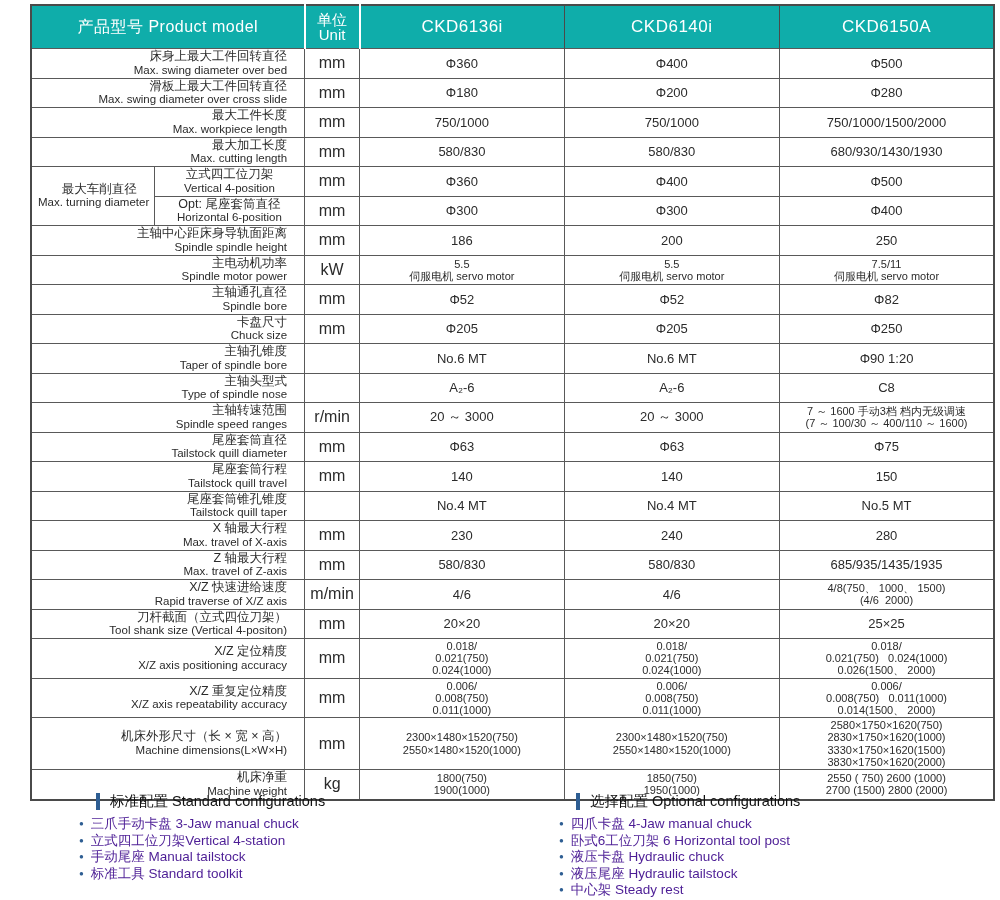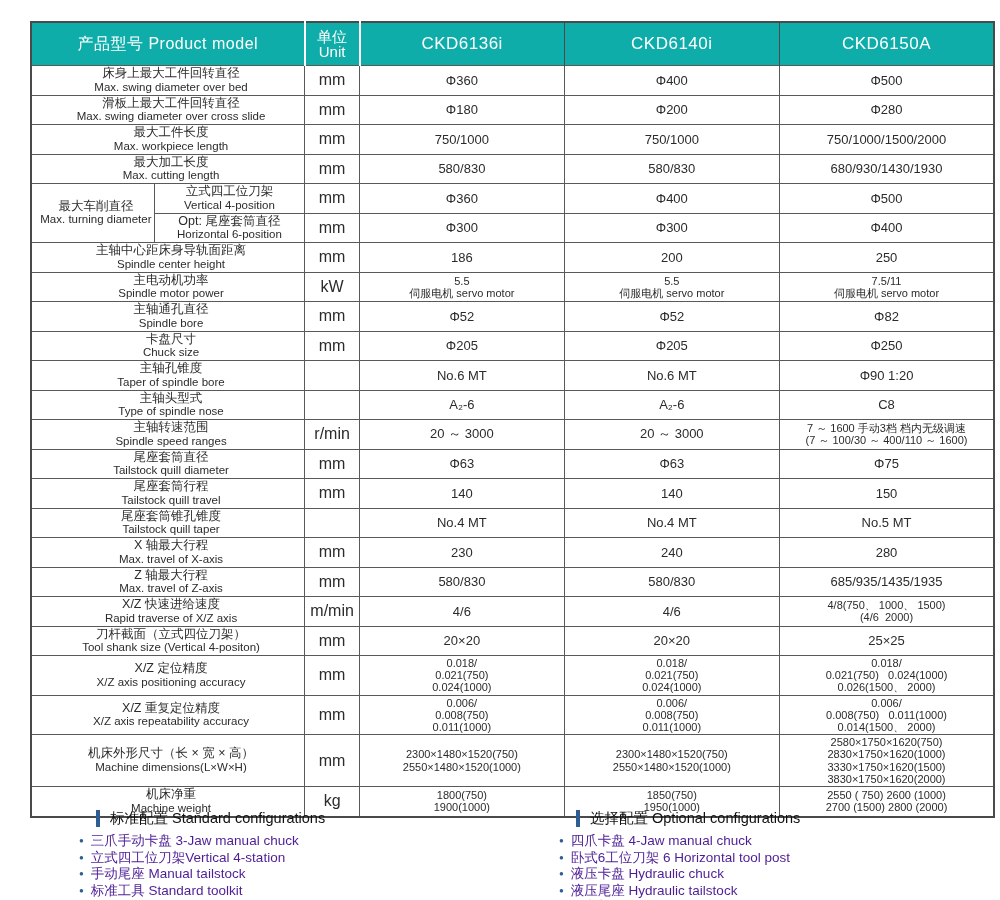--- a/index.html
+++ b/index.html
@@ -1,26 +1,26 @@
 <!DOCTYPE html>
 <html><head>
 <meta charset="utf-8">
 <style>
   html,body{margin:0;padding:0;background:#ffffff;}
   body{width:1000px;height:900px;position:relative;font-family:"Liberation Sans","DejaVu Sans",sans-serif;color:#2b2b2b;}
-  .sheet{position:absolute;left:30px;top:21px;width:965px;}
+  .sheet{position:absolute;left:30px;top:4px;width:965px;}
   table{border-collapse:collapse;table-layout:fixed;width:965px;border:2px solid #4a4a4a;}
   thead th{background:#0fadaa;color:#ffffff;font-weight:normal;height:42px;padding:0;vertical-align:middle;}
   th.th-pm{font-size:16px;letter-spacing:0.5px;}
   th.th-unit{font-size:15px;line-height:15px;}
   th.th-model{font-size:17px;letter-spacing:0.5px;}
   th.sep-white{border-left:2px solid #ffffff;}
   th.sep-dark{border-left:1px solid #4a4a4a;}
   tbody td{border:1px solid #595959;padding:1px 2px;vertical-align:middle;}
-  td.label{text-align:center;padding-left:6px;padding-right:0;}
+  td.label{text-align:right;padding-left:6px;padding-right:17px;}
   td.label .cn{font-size:12.5px;line-height:13.5px;white-space:nowrap;}
   td.label .en{font-size:11.5px;line-height:13px;white-space:nowrap;}
   td.sublabel{text-align:center;}
   td.sublabel .cn{font-size:12.5px;line-height:13.5px;}
   td.sublabel .en{font-size:11.5px;line-height:13px;}
   td.unit{text-align:center;font-size:16px;}
   td.val{text-align:center;font-size:13px;}
   td.val.multi{font-size:11px;}
   td.val.multi div{line-height:12.2px;white-space:pre;}
   tbody tr{height:28px;}
@@ -120,21 +120,21 @@
             <div class="en">Horizontal 6-position</div>
           </td>
           <td class="unit">mm</td>
           <td class="val">Φ300</td>
           <td class="val">Φ300</td>
           <td class="val">Φ400</td>
         </tr>
         <tr>
           <td class="label" colspan="2">
             <div class="cn">主轴中心距床身导轨面距离</div>
-            <div class="en">Spindle center height</div>
+            <div class="en">Spindle spindle height</div>
           </td>
           <td class="unit">mm</td>
           <td class="val">186</td>
           <td class="val">200</td>
           <td class="val">250</td>
         </tr>
         <tr>
           <td class="label" colspan="2">
             <div class="cn">主电动机功率</div>
             <div class="en">Spindle motor power</div>

